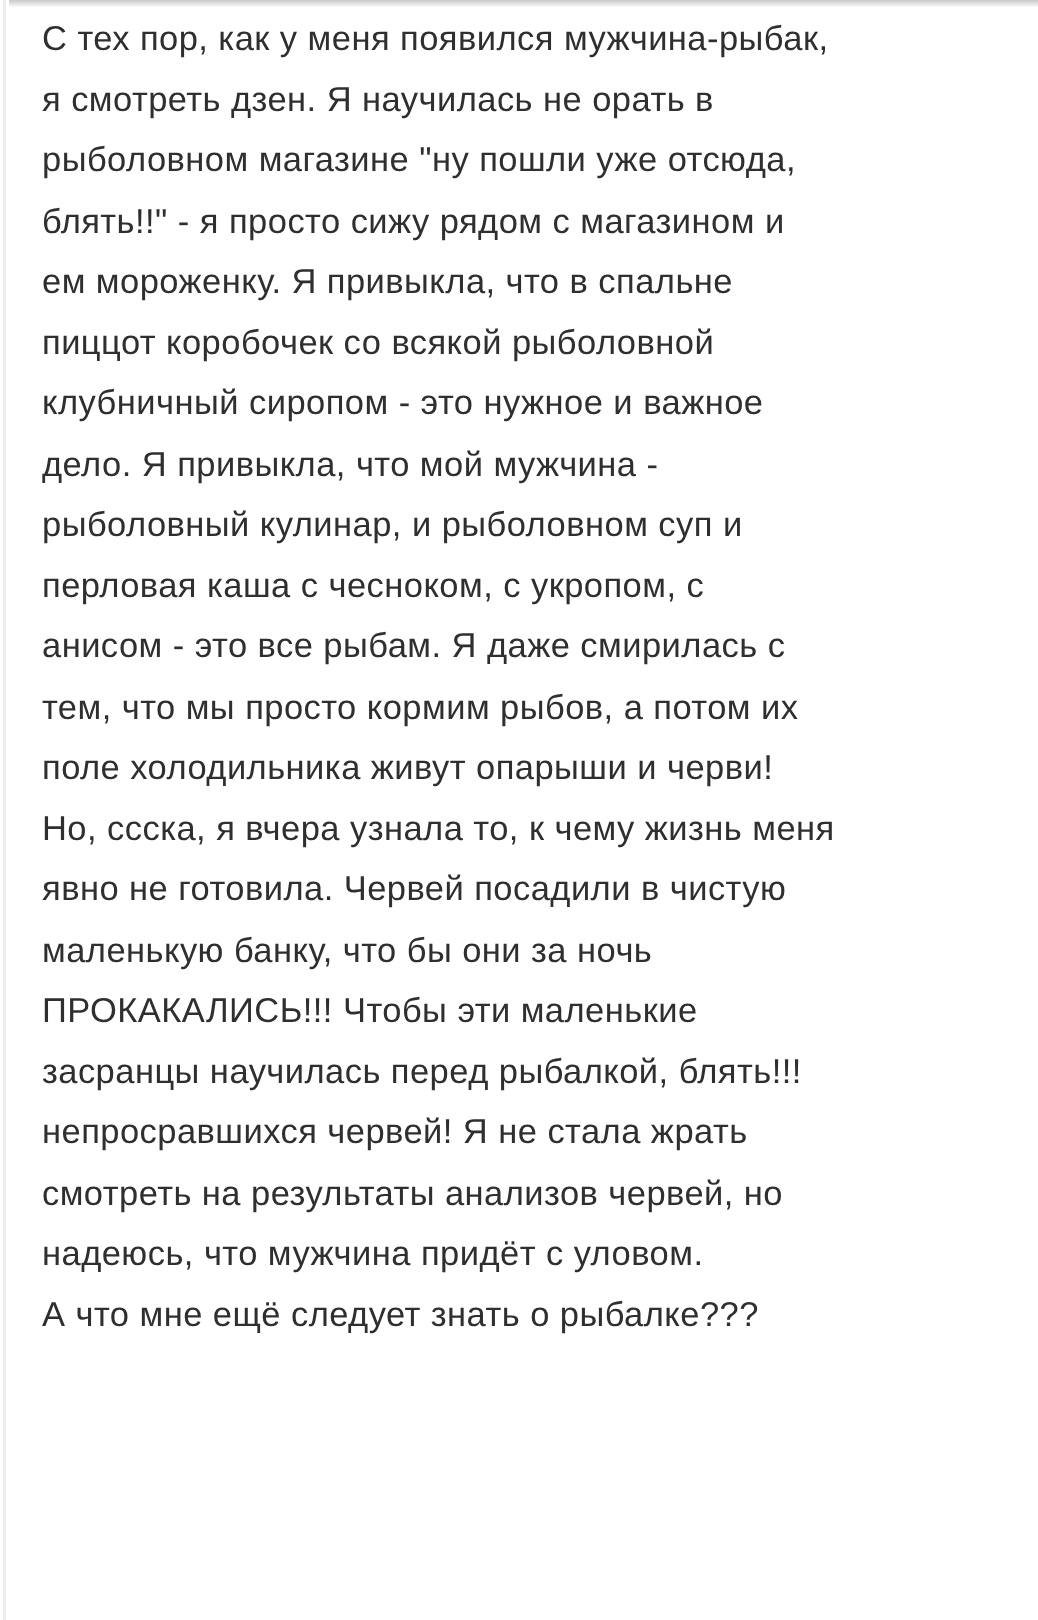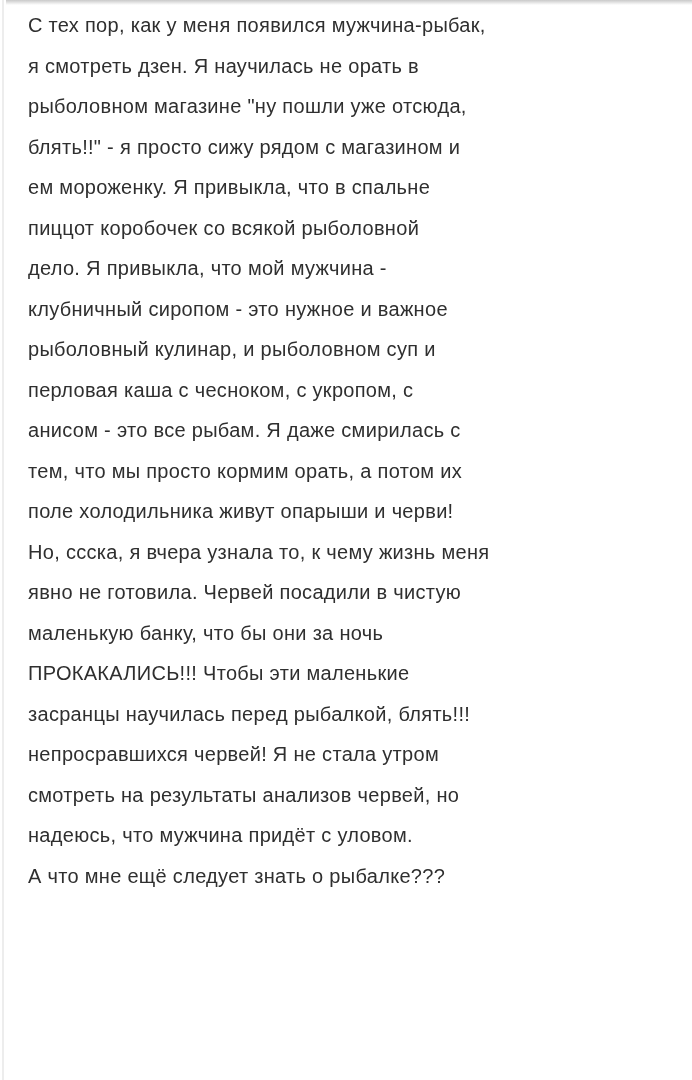--- a/index.html
+++ b/index.html
@@ -39,50 +39,50 @@
     pointer-events: none;
   }
   .post {
     position: absolute;
     top: 5px;
     left: 28px;
     right: 10px;
     overflow: hidden;
   }
   .line {
-    font-size: 20px;
+    font-size: 23px;
     line-height: 40.5px;
     letter-spacing: 0.3px;
     color: var(--text);
     white-space: nowrap;
   }
 </style>
 </head>
 <body>
 
 <div class="page">
   <div class="top-edge"></div>
   <div class="left-edge"></div>
   <main class="post">
     <p class="line">С тех пор, как у меня появился мужчина-рыбак,</p>
     <p class="line">я смотреть дзен. Я научилась не орать в</p>
     <p class="line">рыболовном магазине "ну пошли уже отсюда,</p>
     <p class="line">блять!!" - я просто сижу рядом с магазином и</p>
     <p class="line">ем мороженку. Я привыкла, что в спальне</p>
     <p class="line">пиццот коробочек со всякой рыболовной</p>
+    <p class="line">клубничный сиропом - это нужное и важное</p>
     <p class="line">дело. Я привыкла, что мой мужчина -</p>
-    <p class="line">клубничный сиропом - это нужное и важное</p>
     <p class="line">рыболовный кулинар, и рыболовном суп и</p>
     <p class="line">перловая каша с чесноком, с укропом, с</p>
     <p class="line">анисом - это все рыбам. Я даже смирилась с</p>
-    <p class="line">тем, что мы просто кормим орать, а потом их</p>
+    <p class="line">тем, что мы просто кормим рыбов, а потом их</p>
     <p class="line">поле холодильника живут опарыши и черви!</p>
     <p class="line">Но, ссска, я вчера узнала то, к чему жизнь меня</p>
     <p class="line">явно не готовила. Червей посадили в чистую</p>
     <p class="line">маленькую банку, что бы они за ночь</p>
     <p class="line">ПРОКАКАЛИСЬ!!! Чтобы эти маленькие</p>
     <p class="line">засранцы научилась перед рыбалкой, блять!!!</p>
-    <p class="line">непросравшихся червей! Я не стала утром</p>
+    <p class="line">непросравшихся червей! Я не стала жрать</p>
     <p class="line">смотреть на результаты анализов червей, но</p>
     <p class="line">надеюсь, что мужчина придёт с уловом.</p>
     <p class="line">А что мне ещё следует знать о рыбалке???</p>
   </main>
 </div>
 
 </body></html>

